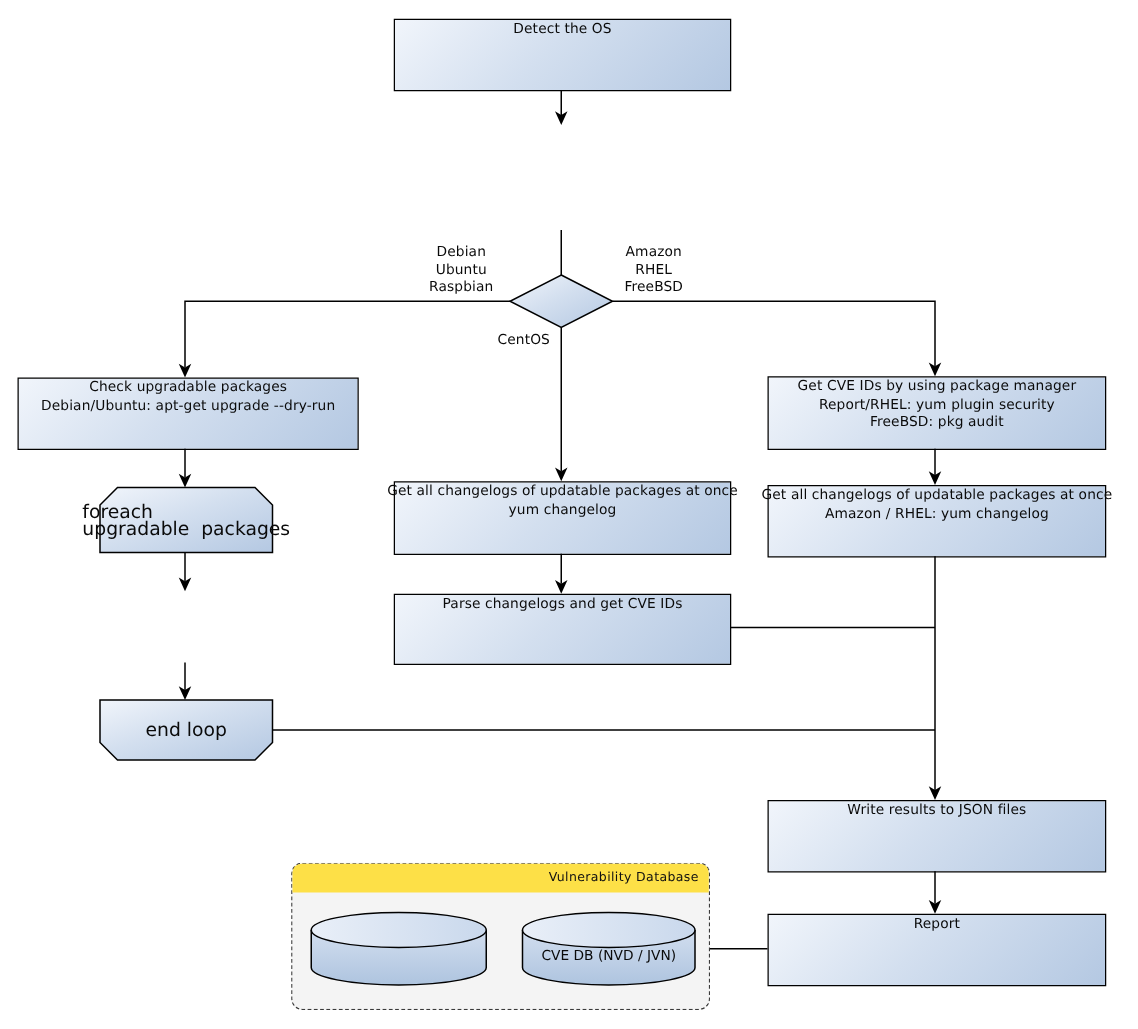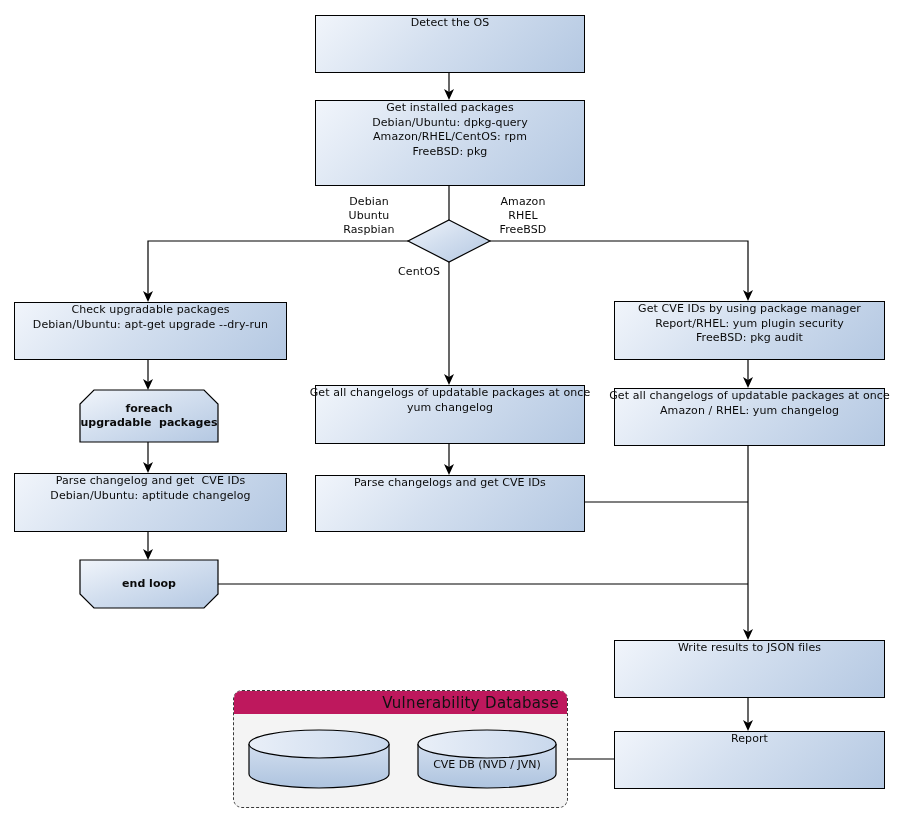--- a/index.html
+++ b/index.html
@@ -12,37 +12,37 @@
   .node{
     position:absolute;
     background:linear-gradient(135deg,#f1f5fb 0%,#d3dfef 45%,#b4c8e2 100%);
     border:1px solid #000;
     display:flex;align-items:flex-start;justify-content:center;
     text-align:center;font-size:11px;line-height:14.5px;
     white-space:pre;letter-spacing:.1px;
   }
   .shape-label{
     position:absolute;display:flex;align-items:center;justify-content:center;
-    text-align:center;font-size:11px;line-height:14.5px;white-space:pre;
-    background:transparent;border:none;font-weight:bold;
+    text-align:left;font-size:15px;line-height:14.5px;white-space:pre;
+    background:transparent;border:none;
   }
   .edge-label{
     position:absolute;text-align:center;font-size:11px;line-height:14px;
     white-space:pre;letter-spacing:.1px;
   }
   .vuln-panel{
     position:absolute;left:233px;top:690px;width:335px;height:118px;
     background:#f4f4f4;border:1.5px dashed #3a3a3a;border-radius:9px;
     box-sizing:border-box;
   }
   .vuln-header{
     position:absolute;left:0;top:0;right:0;height:23px;
-    background:#be185d;border-radius:7px 7px 0 0;
+    background:#fde047;border-radius:7px 7px 0 0;
     display:flex;align-items:center;justify-content:flex-end;
-    font-size:15px;letter-spacing:.3px;color:#111;
+    font-size:10px;letter-spacing:.3px;color:#111;
     padding-right:8px;box-sizing:border-box;padding-left:16px;
   }
   .cyl-label{
     position:absolute;display:flex;align-items:center;justify-content:center;
     font-size:11px;white-space:pre;
   }
 </style>
 </head>
 <body>
 
@@ -101,41 +101,31 @@
 
     <polygon points="94,390 204,390 218,404 218,442 80,442 80,404" fill="url(#nodeGrad)" stroke="#000" stroke-width="1.2"></polygon>
 
     <polygon points="80,560 218,560 218,594 204,608 94,608 80,594" fill="url(#nodeGrad)" stroke="#000" stroke-width="1.2"></polygon>
   </svg>
 
   <div class="node" style="left:315px;top:15px;width:268px;height:56px">
     <span>Detect the OS</span>
   </div>
 
-  <div class="node" style="left:315px;top:100px;width:268px;height:84px">
-    <span>Get installed packages
-Debian/Ubuntu: dpkg-query
-Amazon/RHEL/CentOS: rpm
-FreeBSD: pkg</span>
-  </div>
 
   <div class="node" style="left:14px;top:302px;width:271px;height:56px">
     <span>Check upgradable packages
 Debian/Ubuntu: apt-get upgrade --dry-run</span>
   </div>
 
   <div class="shape-label" style="left:80px;top:390px;width:138px;height:52px">
     <span>foreach
 upgradable  packages</span>
   </div>
 
-  <div class="node" style="left:14px;top:473px;width:271px;height:57px">
-    <span>Parse changelog and get  CVE IDs
-Debian/Ubuntu: aptitude changelog</span>
-  </div>
 
   <div class="shape-label" style="left:80px;top:560px;width:138px;height:48px">
     <span>end loop</span>
   </div>
 
   <div class="node" style="left:315px;top:385px;width:268px;height:57px">
     <span>Get all changelogs of updatable packages at once
 yum changelog</span>
   </div>
 

